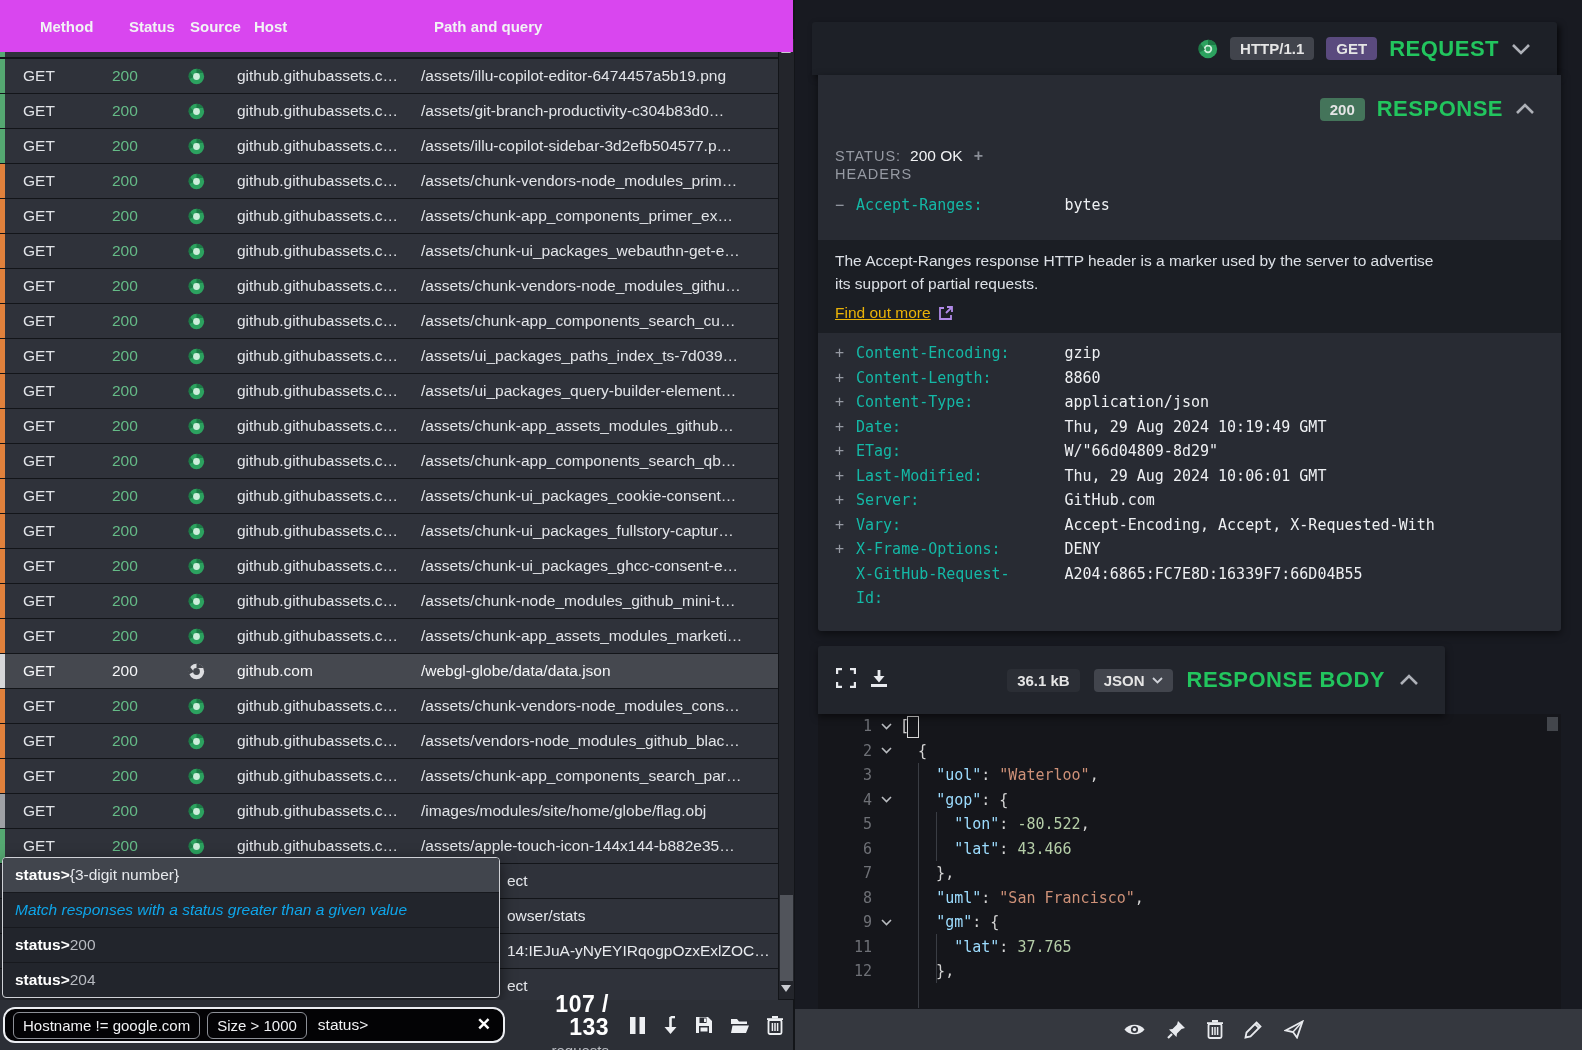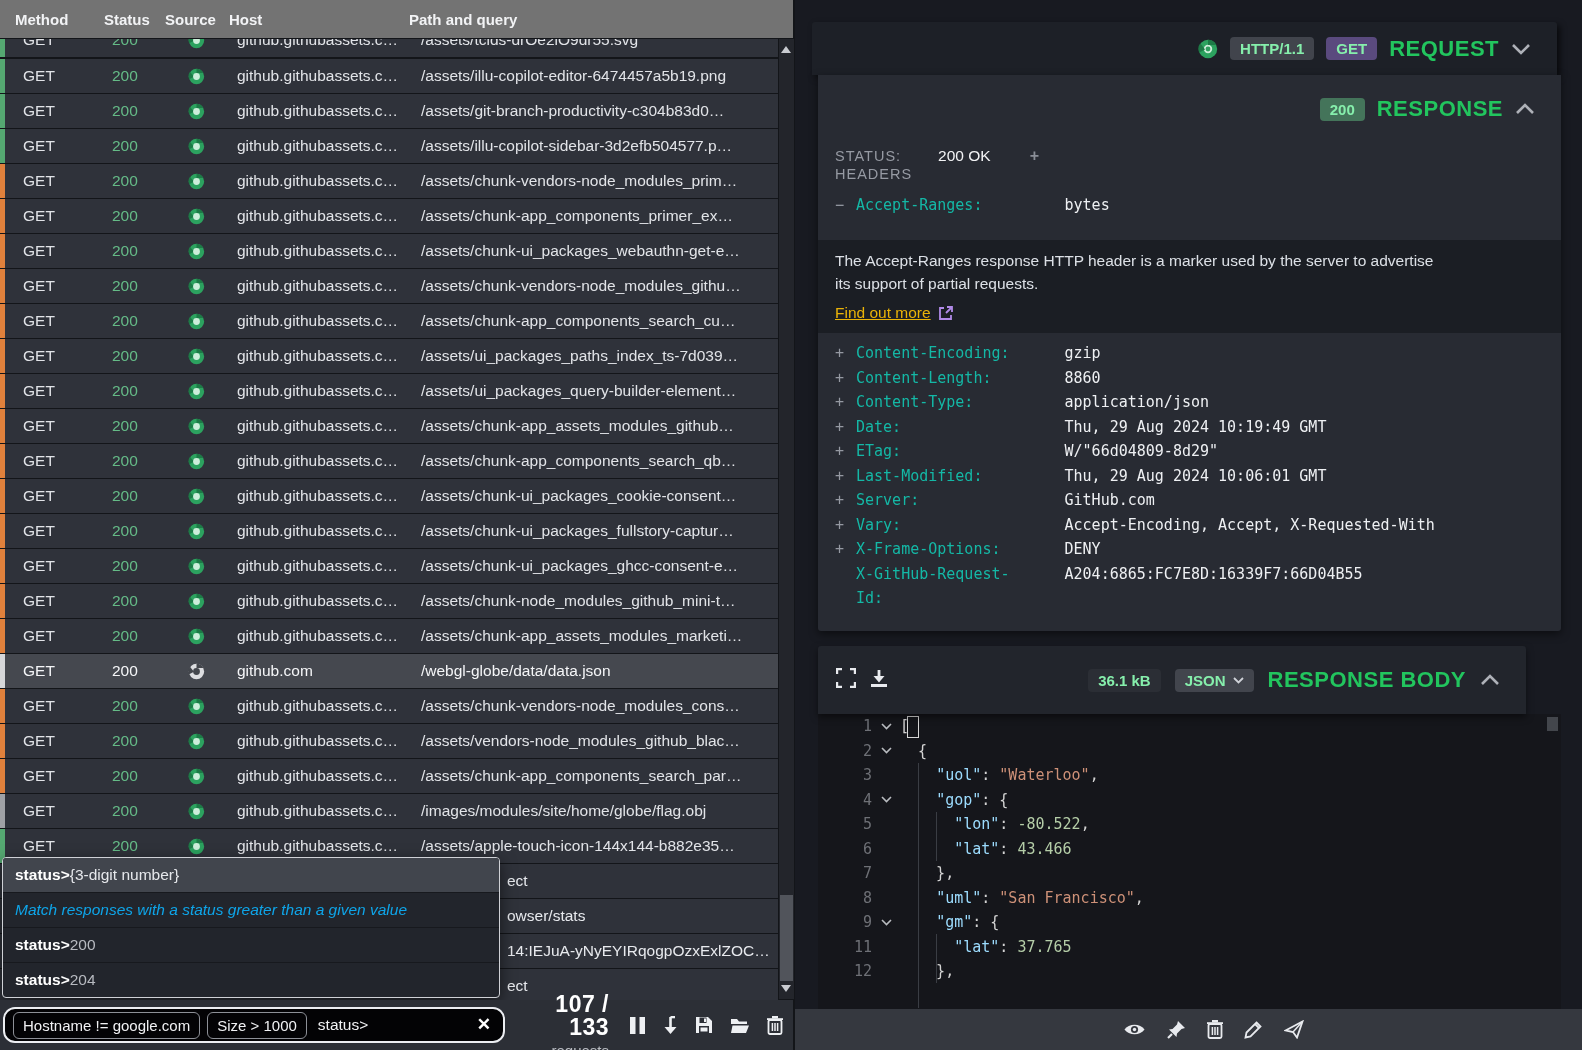--- a/index.html
+++ b/index.html
@@ -1,22 +1,22 @@
 <!DOCTYPE html>
 <html><head>
 <meta charset="utf-8">
 <style>
   html,body{margin:0;padding:0;background:#131519;}
   .screen{position:relative;width:1582px;height:1050px;background:#131519;overflow:hidden;
           font-family:"Liberation Sans",sans-serif;-webkit-font-smoothing:antialiased;}
 
   
-  .lheader{position:absolute;left:0;top:0;width:793px;height:38px;background:#737373;z-index:5;
+  .lheader{position:absolute;left:0;top:0;width:793px;height:52px;background:#d946ef;z-index:5;
            display:grid;grid-template-columns:89px 61px 64px 180px 1fr;align-items:center;
-           padding-left:15px;box-sizing:border-box;}
+           padding-left:40px;box-sizing:border-box;}
   .lheader span{font-size:15px;font-weight:700;color:#f2f3f5;}
 
   .rows{position:absolute;left:0;top:39px;width:778px;z-index:1;}
   .cutwrap{height:19px;overflow:hidden;margin-bottom:1px;}
   .cutwrap .trow{margin-top:-16px;}
   .trow{height:34px;margin-bottom:1px;background:#2f323a;display:grid;
         grid-template-columns:89px 76px 49px 184px 1fr;align-items:center;
         padding-left:18px;border-left:5px solid transparent;box-sizing:border-box;
         color:#e2e4e8;font-size:15.5px;position:relative;}
   .trow.image{border-left-color:#55a871;}
@@ -61,55 +61,55 @@
   .filter-text{font-size:15.5px;color:#f2f3f5;margin-left:4px;}
   .clearx{position:absolute;right:12px;top:5px;font-size:17px;font-weight:700;color:#ffffff;cursor:default;}
   .counter{margin-left:8px;width:96px;text-align:right;line-height:1;flex:none;}
   .count-big{font-size:23px;font-weight:700;color:#ffffff;letter-spacing:.5px;}
   .count-label{font-size:15px;color:#b9bcc2;margin-top:4px;}
   .f-icons{display:flex;gap:17px;margin-left:20px;align-items:center;color:#eef0f3;}
   .f-icons svg{display:block;}
 
   
   .rpanel{position:absolute;left:795px;top:0;width:787px;height:1050px;background:#181a21;}
-  .badge{border-radius:4px;font-weight:700;font-size:15px;color:#86efac;padding:4px 10px;line-height:1;}
+  .badge{border-radius:4px;font-weight:700;font-size:15px;color:#e5e5e5;padding:4px 10px;line-height:1;}
   .badge.gray{background:#41444c;}
   .badge.purple{background:#5a4a7e;}
   .badge.green{background:#44745a;}
   .badge.dark{background:#2b2e35;}
   .badge.sel{background:#42454d;display:flex;align-items:center;gap:7px;}
   .sec-title{font-size:22px;font-weight:600;color:#22c55e;letter-spacing:.5px;}
 
   .reqbar{position:absolute;left:812px;top:22px;width:745px;height:53px;background:#1d2027;
           border-radius:3px 3px 0 0;display:flex;align-items:center;justify-content:flex-end;
           padding-right:26px;gap:12px;box-sizing:border-box;z-index:3;
           box-shadow:3px 3px 6px rgba(0,0,0,.65);}
 
   .rescard{position:absolute;left:818px;top:75px;width:743px;height:556px;background:#282b33;
            border-radius:0 0 3px 3px;box-shadow:0 3px 9px rgba(0,0,0,.5);z-index:4;}
   .sec-head{display:flex;justify-content:flex-end;align-items:center;gap:12px;padding:21px 26px 0 0;}
-  .statusline{margin:25px 0 0 17px;font-size:15px;display:flex;align-items:center;gap:28px;}
+  .statusline{margin:25px 0 0 17px;font-size:15px;display:flex;align-items:center;}
   .label-caps{color:#969aa3;letter-spacing:1px;font-size:14.5px;}
   .status-val{color:#f2f3f5;font-size:15.5px;margin-left:9px;}
   .plus-add{color:#8a8e97;font-weight:700;margin-left:11px;font-size:16px;}
   .hdrslabel{margin:1px 0 0 17px;}
   .hrow{display:flex;font-family:"DejaVu Sans Mono",monospace;font-size:15px;line-height:24.5px;
         padding-left:17px;align-items:flex-start;}
   .hmark{width:21px;color:#9599a2;flex:none;}
   .hkey{width:17ch;word-break:break-all;color:#14b8a6;flex:none;}
   .hval{margin-left:55px;color:#eef0f3;white-space:pre;}
   .exp-row{margin-top:11px;}
   .docbox{position:absolute;left:0;top:165px;width:100%;height:93px;background:#1b1e24;
           box-sizing:border-box;padding:9px 115px 0 17px;}
   .doctext{font-size:15.5px;color:#dce0e6;line-height:23px;}
   .doclink{margin-top:9px;display:flex;align-items:center;gap:7px;color:#eab308;font-size:15.5px;}
   .doclink .lk{text-decoration:underline;}
   .hlist{position:absolute;left:0;top:266px;width:100%;}
 
-  .bodyhead{position:absolute;left:818px;top:646px;width:708px;height:68px;background:#22252c;
+  .bodyhead{position:absolute;left:818px;top:646px;width:627px;height:68px;background:#22252c;
             border-radius:3px 3px 0 0;display:flex;align-items:center;box-sizing:border-box;
             padding:0 26px 0 18px;z-index:4;gap:14px;box-shadow:0 3px 7px rgba(0,0,0,.5);}
   .bh-spacer{flex:1;}
 
   .editor{position:absolute;left:818px;top:714px;width:743px;height:295px;background:#15161b;
           font-family:"DejaVu Sans Mono",monospace;font-size:15px;line-height:24.5px;
           overflow:hidden;z-index:3;}
   .cline{display:flex;height:24.5px;}
   .lnum{width:54px;text-align:right;color:#6e7076;flex:none;}
   .lfold{width:28px;flex:none;display:flex;align-items:center;justify-content:center;}

